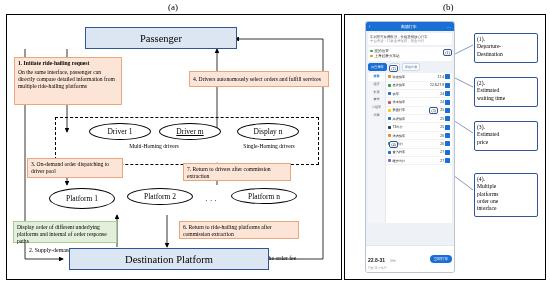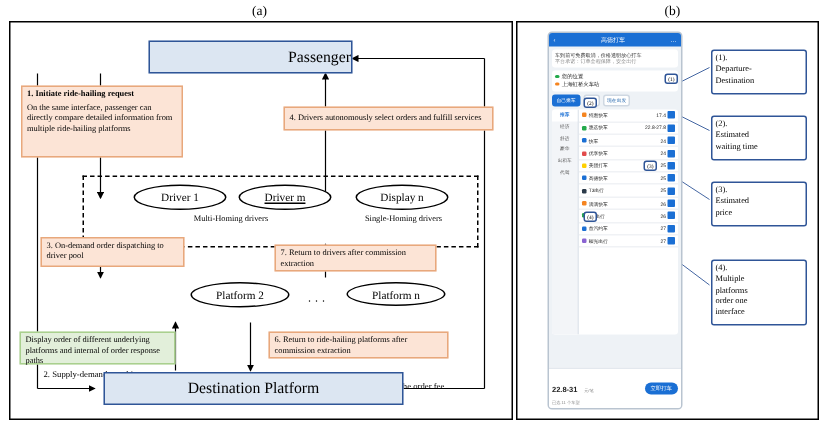--- a/index.html
+++ b/index.html
@@ -169,21 +169,21 @@
     <line x1="110" y1="232" x2="110" y2="200" stroke="#000" stroke-width="0.8" marker-end="url(#ah)"></line>
 
     <line x1="18" y1="34" x2="18" y2="244" stroke="#000" stroke-width="0.8"></line>
     <line x1="18" y1="244" x2="56" y2="244" stroke="#000" stroke-width="0.8" marker-end="url(#ah)"></line>
 
     <line x1="262" y1="244" x2="316" y2="244" stroke="#000" stroke-width="0.8"></line>
     <line x1="316" y1="244" x2="316" y2="24" stroke="#000" stroke-width="0.8"></line>
     <line x1="316" y1="24" x2="228" y2="24" stroke="#000" stroke-width="0.8" marker-end="url(#ah)"></line>
   </svg>
 
-  <div class="box blue-box" style="left:92px;top:12px;width:136px;height:22px;justify-content:flex-end;">
+  <div class="box blue-box" style="left:78px;top:12px;width:152px;height:22px;">
     <span>Passenger</span>
   </div>
 
   <div class="note" style="left:7px;top:42px;width:108px;height:48px;">
     <div style="font-weight:bold;">1. Initiate ride-hailing request</div>
     <div style="margin-top:2px;">On the same interface, passenger can directly compare detailed information from multiple ride-hailing platforms</div>
   </div>
 
   <div class="note" style="left:182px;top:56px;width:140px;height:16px;display:flex;align-items:center;">
     <span>4. Drivers autonomously select orders and fulfill services</span>
@@ -204,20 +204,23 @@
   <div class="caption" style="left:218px;top:128px;width:88px;">Single-Homing drivers</div>
 
   <div class="note" style="left:20px;top:143px;width:96px;height:20px;">
     <span>3. On-demand order dispatching to driver pool</span>
   </div>
 
   <div class="note" style="left:176px;top:148px;width:108px;height:18px;">
     <span>7. Return to drivers after commission extraction</span>
   </div>
 
+  <div class="ellipse box" style="left:42px;top:173px;width:66px;height:21px;">
+    <span>Platform 1</span>
+  </div>
   <div class="ellipse box" style="left:120px;top:173px;width:66px;height:17px;">
     <span>Platform 2</span>
   </div>
   <div class="ellipse box" style="left:224px;top:173px;width:66px;height:16px;">
     <span>Platform n</span>
   </div>
   <div class="plain-text" style="left:198px;top:181px;font-size:8px;">· · ·</div>
 
   <div class="note green" style="left:6px;top:206px;width:104px;height:22px;">
     <span>Display order of different underlying platforms and internal of order response paths</span>

